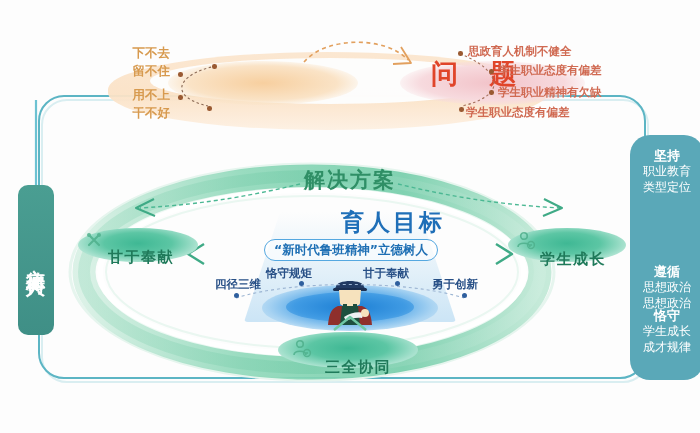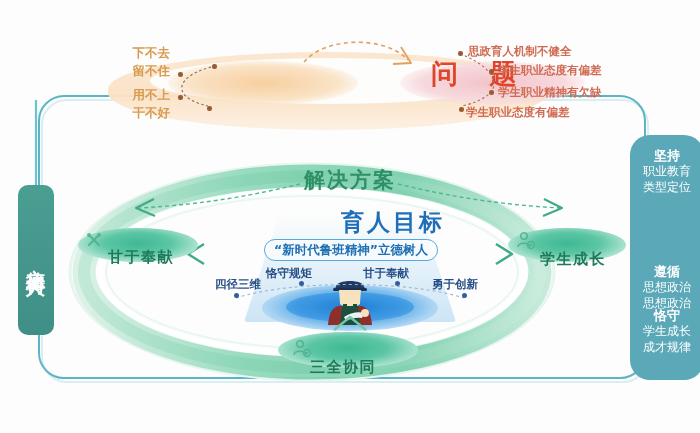--- a/index.html
+++ b/index.html
@@ -247,20 +247,20 @@
   </div>
 
   <div class="abs" style="left:278px;top:330px;width:140px;height:40px;">
     <div class="nodepad" style="left:0;top:2px;width:140px;height:36px;"></div>
     <svg class="abs nodeicon" style="left:14px;top:9px;" width="20" height="20">
       <circle cx="8" cy="5" r="3.3" fill="none" stroke="#4fb08c" stroke-width="1.6"></circle>
       <path d="M2,16 C2,11 14,11 14,16" fill="none" stroke="#4fb08c" stroke-width="1.6"></path>
       <circle cx="15" cy="14" r="3.4" fill="none" stroke="#4fb08c" stroke-width="1.5"></circle>
       <circle cx="15" cy="14" r="1.1" fill="#4fb08c"></circle>
     </svg>
-    <div class="abs nosel nodetxt" style="left:32px;top:8px;">三全协同</div>
+    <div class="abs nosel nodetxt" style="left:47px;top:8px;">三全协同</div>
   </div>
 
   <svg class="abs" style="left:330px;top:312px;" width="40" height="22">
     <path d="M4,18 L20,5 L36,18" fill="none" stroke="#6fc7a4" stroke-width="2.4" stroke-linejoin="round"></path>
   </svg>
 
 </div>
 
 </body></html>

